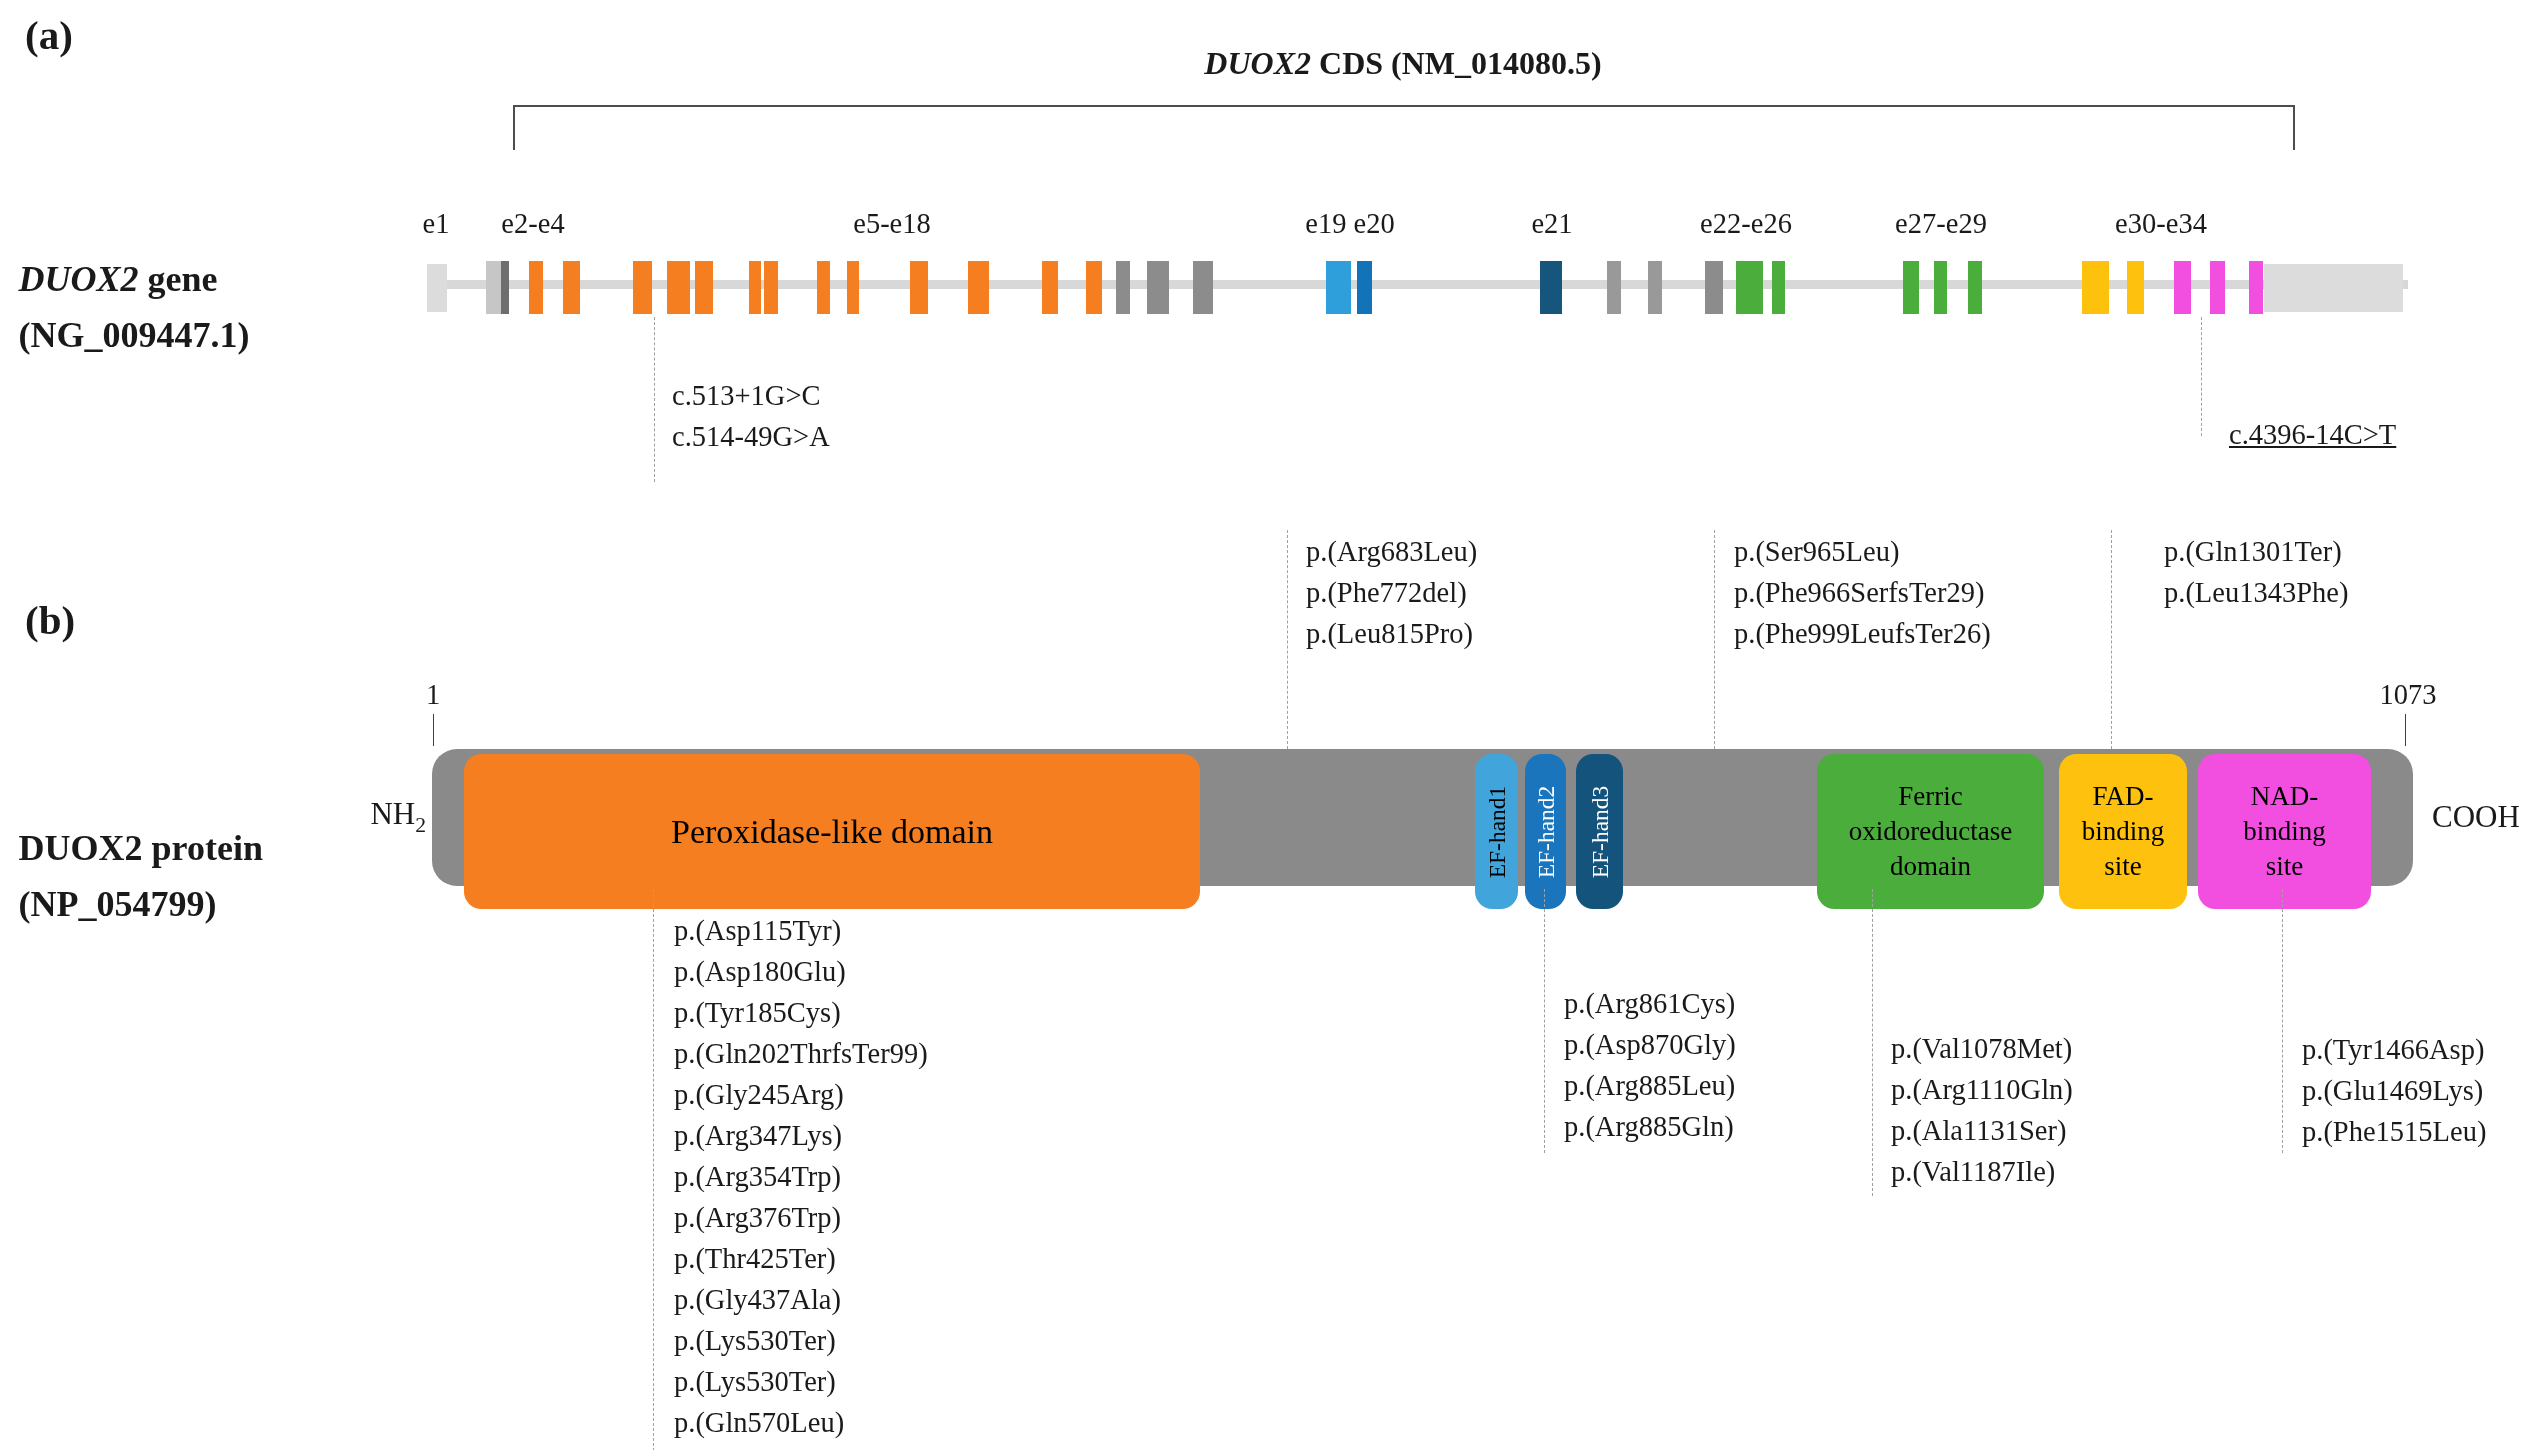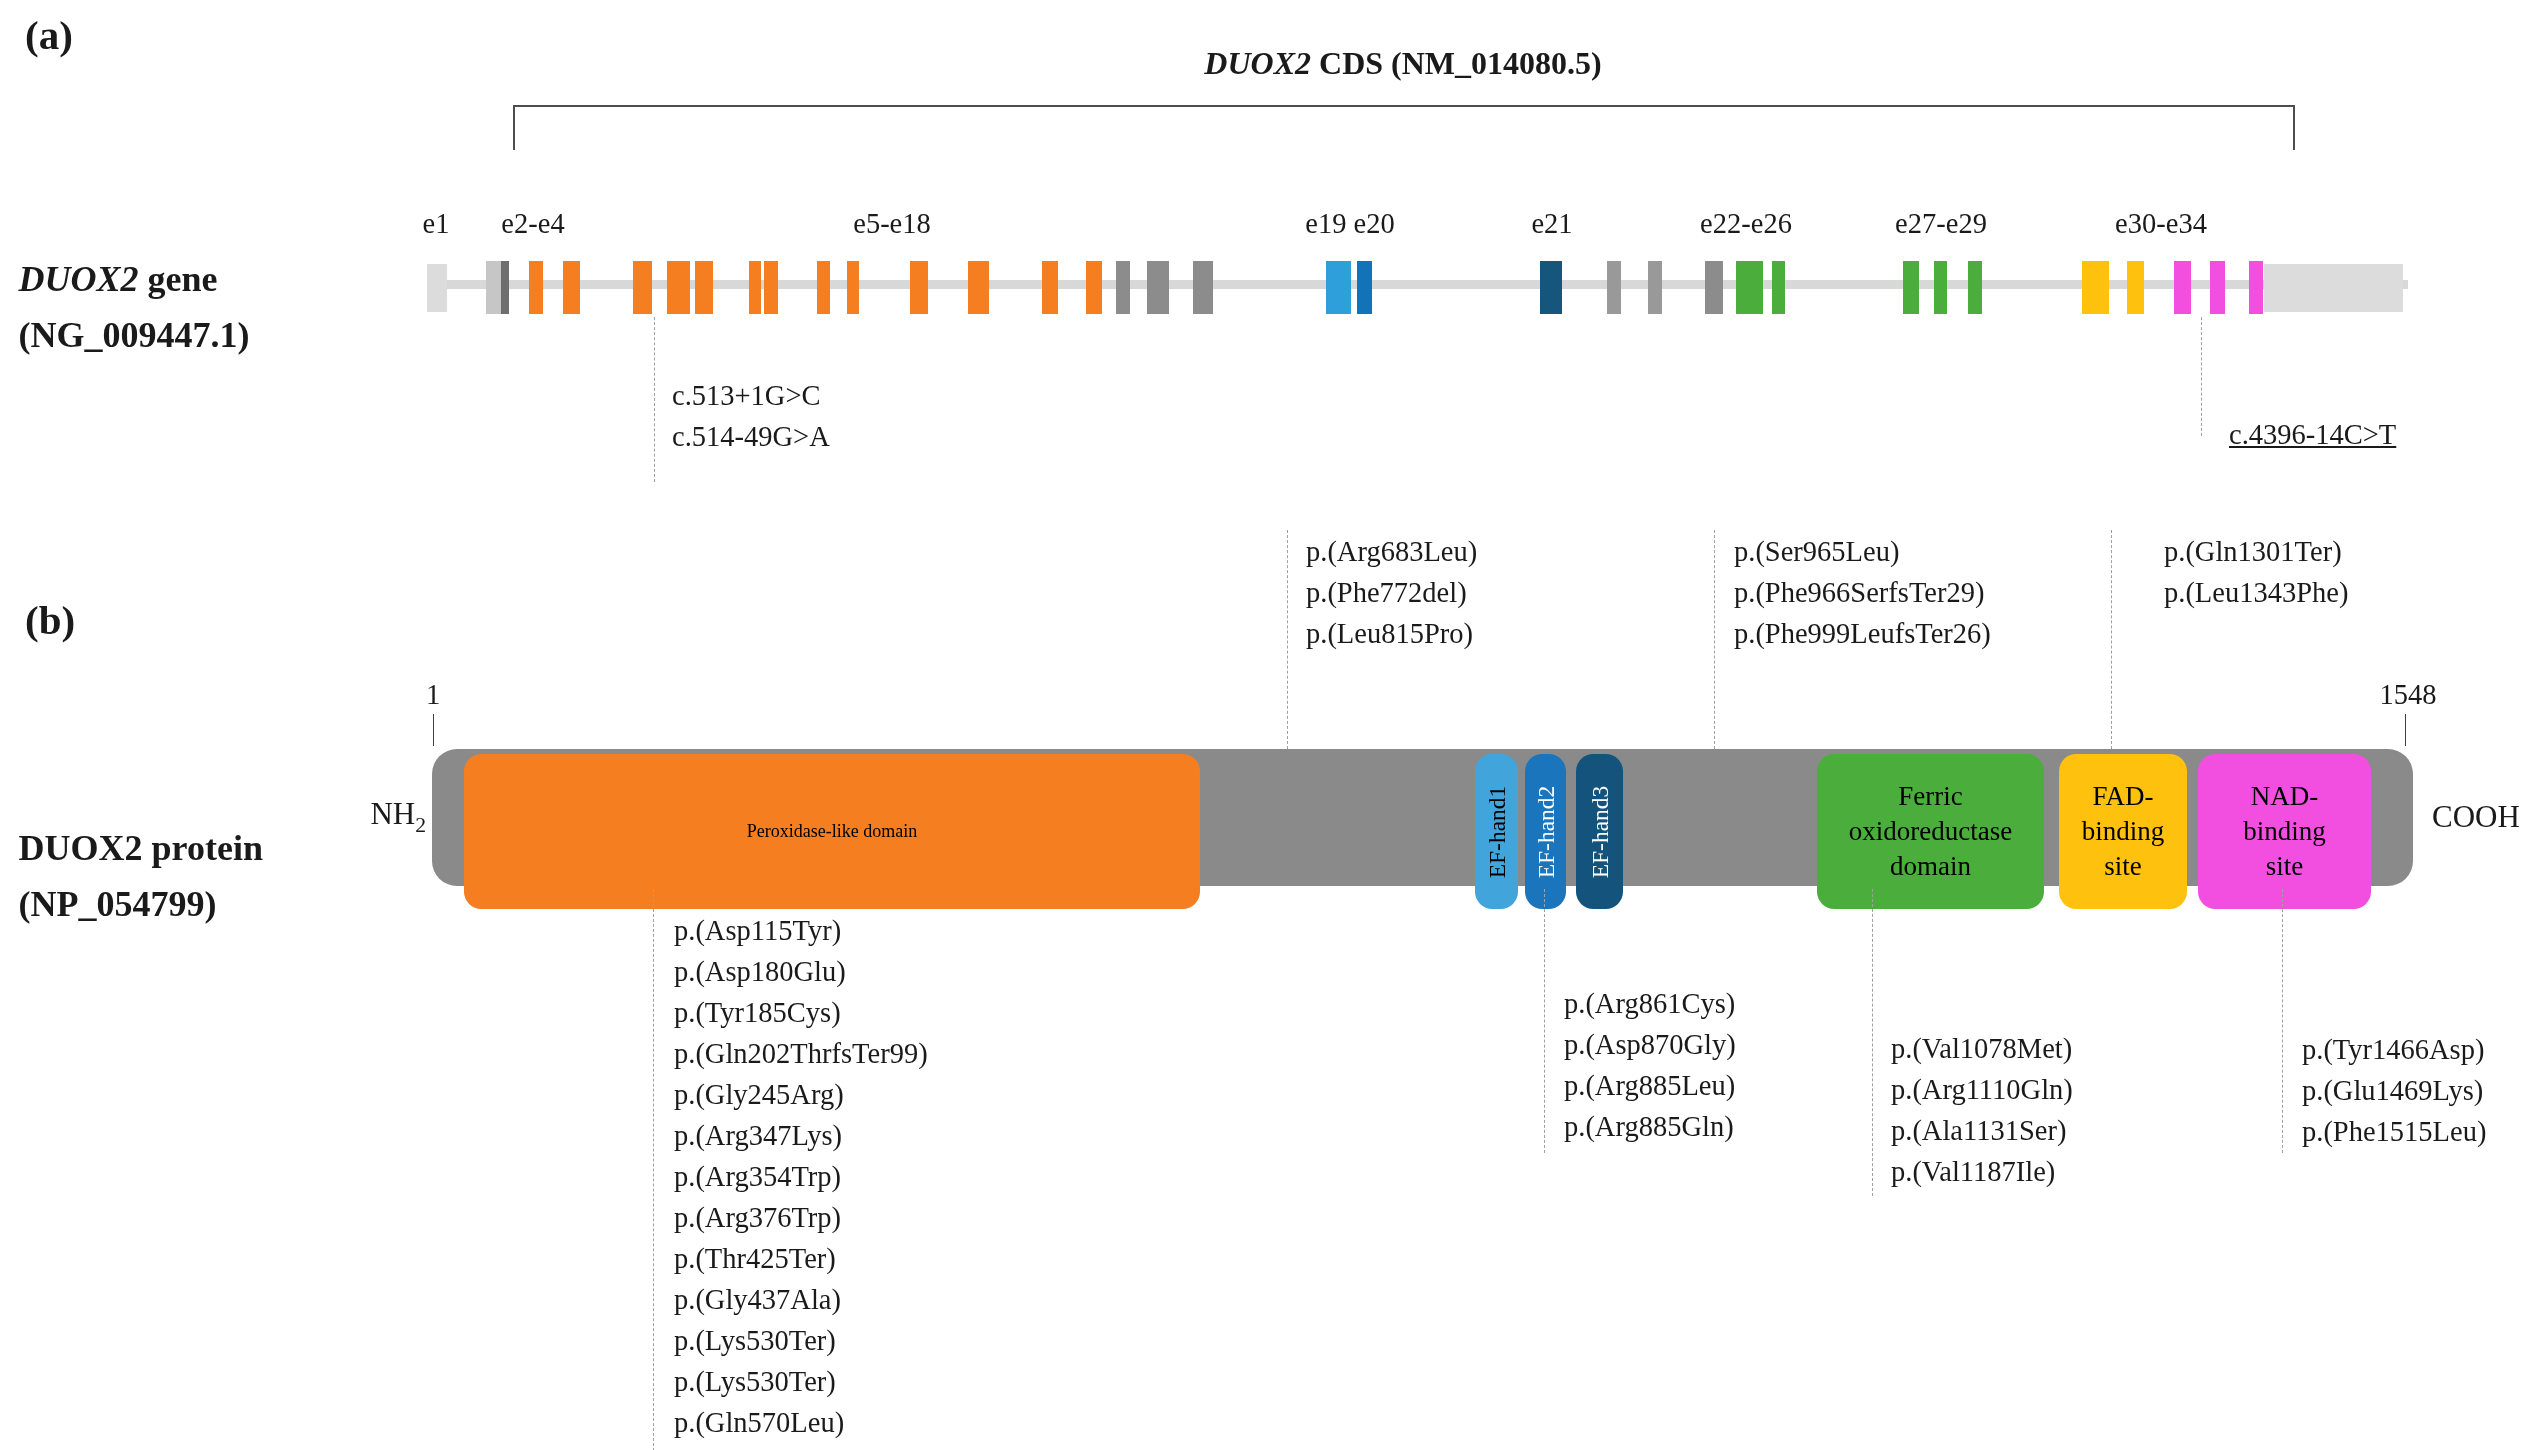--- a/index.html
+++ b/index.html
@@ -13,21 +13,21 @@
            border-top:2.5px solid #4d4d4d;border-left:2.5px solid #4d4d4d;border-right:2.5px solid #4d4d4d;}
   .gene-line{left:432px;top:280px;width:1976px;height:8.7px;background:#D8D8D8;}
   .exon{position:absolute;top:261px;height:53px;}
   .exon.utr{top:264px;height:48px;}
   .exon-label{position:absolute;top:208px;font-size:28.5px;line-height:32px;transform:translateX(-50%);white-space:nowrap;}
   .dash-v{position:absolute;width:0;border-left:1.9px dashed #a0a0a0;}
   .mut-text{position:absolute;font-size:28.5px;line-height:41px;white-space:nowrap;}
   .protein-bar{left:432px;top:749px;width:1981px;height:137px;background:#8A8A8A;border-radius:25px;}
   .domain{position:absolute;top:754px;height:155px;border-radius:17.3px;display:flex;align-items:center;justify-content:center;text-align:center;}
   .domain .lines{font-size:27px;line-height:35px;}
-  .domain .lines.single{font-size:18px;text-align:right;}
+  .domain .lines.single{font-size:34px;text-align:right;}
   .ef-label{position:absolute;left:50%;top:50%;transform:translate(-50%,-50%) rotate(-90deg);font-size:23.5px;white-space:nowrap;}
   .aa-num{position:absolute;top:679px;font-size:28.5px;transform:translateX(-50%);white-space:nowrap;}
   .aa-tick{position:absolute;top:714px;height:32px;width:0;border-left:1.9px solid #3f3f3f;}
   .terminus{position:absolute;top:817px;transform:translateY(-50%);font-size:31px;white-space:nowrap;}
   sub{font-size:70%;}
 </style>
 </head>
 <body>
 
 <div id="figure">
@@ -106,21 +106,21 @@
 
   <div class="abs panel-tag" style="left:25px;top:599px;">(b)</div>
 
   <div class="abs side-label" style="left:18.6px;top:820px;">
     <div>DUOX2 protein</div>
     <div>(NP_054799)</div>
   </div>
 
   <div class="abs aa-num" style="left:433px;">1</div>
   <div class="abs aa-tick" style="left:433px;"></div>
-  <div class="abs aa-num" style="left:2408px;">1548</div>
+  <div class="abs aa-num" style="left:2408px;">1073</div>
   <div class="abs aa-tick" style="left:2405px;"></div>
 
   <div class="terminus" style="right:2099px;"><span>NH</span><sub>2</sub></div>
   <div class="terminus" style="left:2432px;">COOH</div>
 
   <div class="abs protein-bar"></div>
   <div>
       <div class="domain" style="left: 464px; width: 736px; background: rgb(245, 126, 32); color: rgb(0, 0, 0);">
         <div class="lines single">
           <div>Peroxidase-like domain</div>

